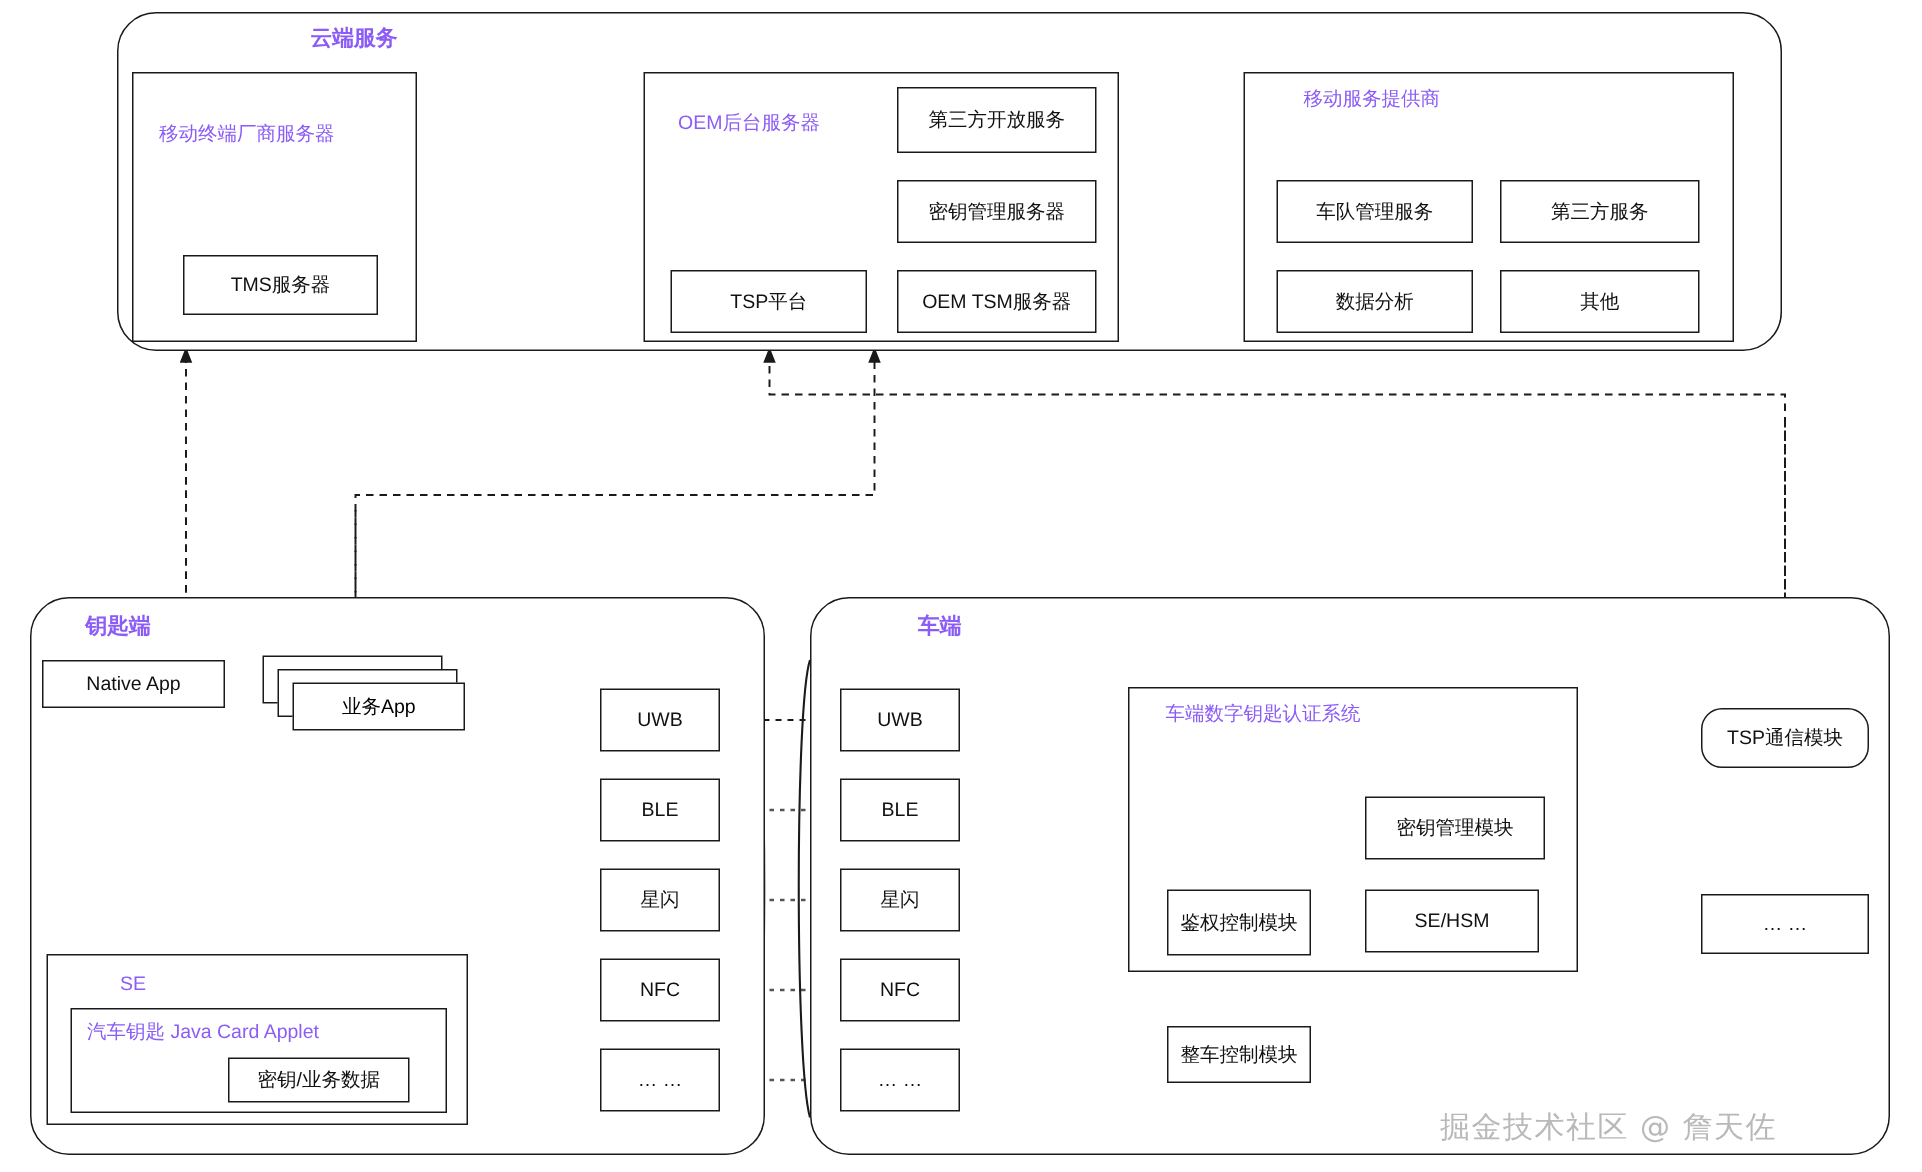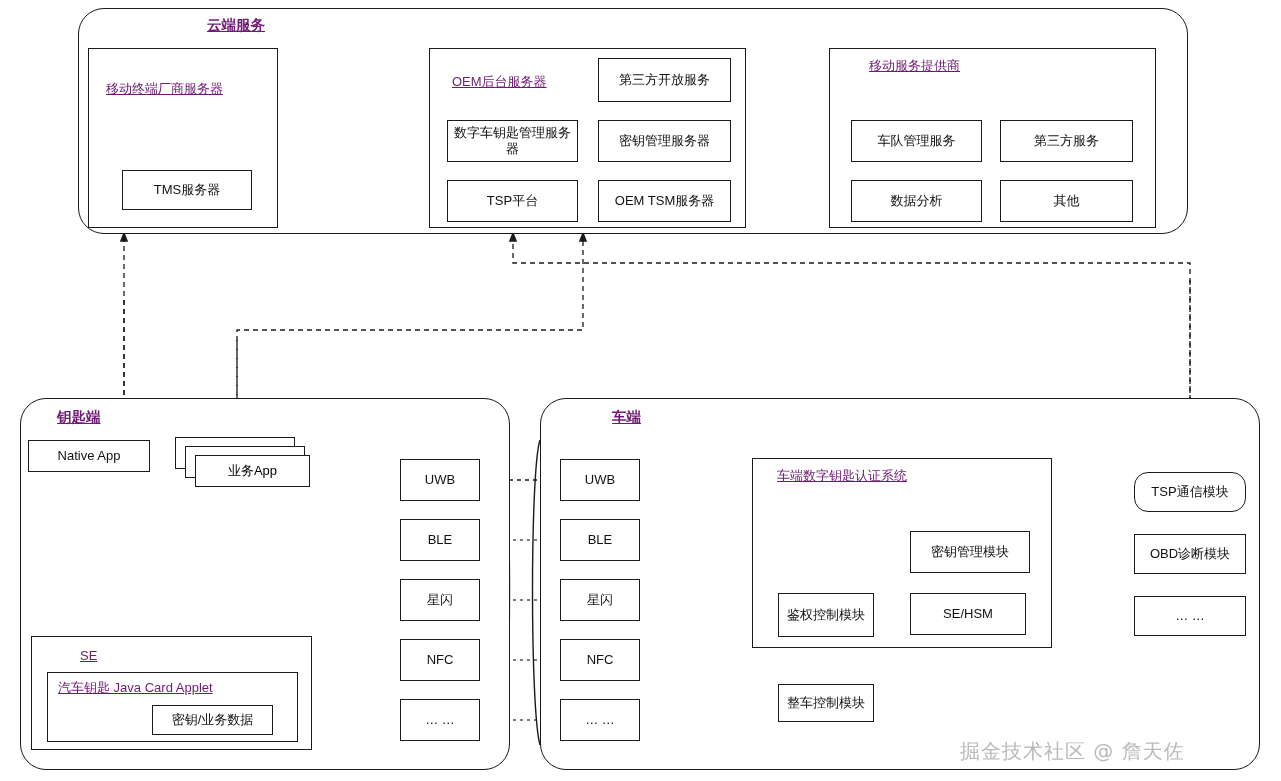--- a/index.html
+++ b/index.html
@@ -43,23 +43,22 @@
   }
   .panel{
     position:absolute;
     box-sizing:border-box;
     border:1px solid #1a1a1a;
     background:#ffffff;
   }
   .lbl{
     position:absolute;
     font-size:13px;
-    color:#701a75;
+    color:#8b5cf6;
     white-space:nowrap;
-    text-decoration:underline;
   }
   .lbl.group-title{ font-weight:bold; font-size:14.5px; }
   .stackwrap{ position:absolute; }
   .stackwrap .sbox{
     position:absolute;
     box-sizing:border-box;
     border:1px solid #1a1a1a;
     background:#fff;
   }
   .stackwrap .sbox.front{
@@ -180,23 +179,20 @@
   <div class="lbl" style="left:106px; top:80px;">移动终端厂商服务器</div>
   <div class="node" style="left:122px; top:170px; width:130px; height:40px;">
     <span>TMS服务器</span>
   </div>
 
   <div class="panel" style="left:429px; top:48px; width:317px; height:180px;"></div>
   <div class="lbl" style="left:452px; top:73px;">OEM后台服务器</div>
   <div class="node" style="left:598px; top:58px; width:133px; height:44px;">
     <span>第三方开放服务</span>
   </div>
-  <div class="node" style="left:447px; top:120px; width:131px; height:42px;">
-    <span>数字车钥匙管理服务器</span>
-  </div>
   <div class="node" style="left:598px; top:120px; width:133px; height:42px;">
     <span>密钥管理服务器</span>
   </div>
   <div class="node" style="left:447px; top:180px; width:131px; height:42px;">
     <span>TSP平台</span>
   </div>
   <div class="node" style="left:598px; top:180px; width:133px; height:42px;">
     <span>OEM TSM服务器</span>
   </div>
 
@@ -287,22 +283,19 @@
     <span>鉴权控制模块</span>
   </div>
 
   <div class="node" style="left:778px; top:684px; width:96px; height:38px;">
     <span>整车控制模块</span>
   </div>
 
   <div class="node" style="left:1134px; top:472px; width:112px; height:40px;border-radius:14px;">
     <span>TSP通信模块</span>
   </div>
-  <div class="node" style="left:1134px; top:534px; width:112px; height:40px;">
-    <span>OBD诊断模块</span>
-  </div>
   <div class="node" style="left:1134px; top:596px; width:112px; height:40px;">
     <span>… …</span>
   </div>
 
   <div class="watermark" style="left:960px; top:738px;">掘金技术社区 @ 詹天佐</div>
 
 </div>
 
 </body></html>

